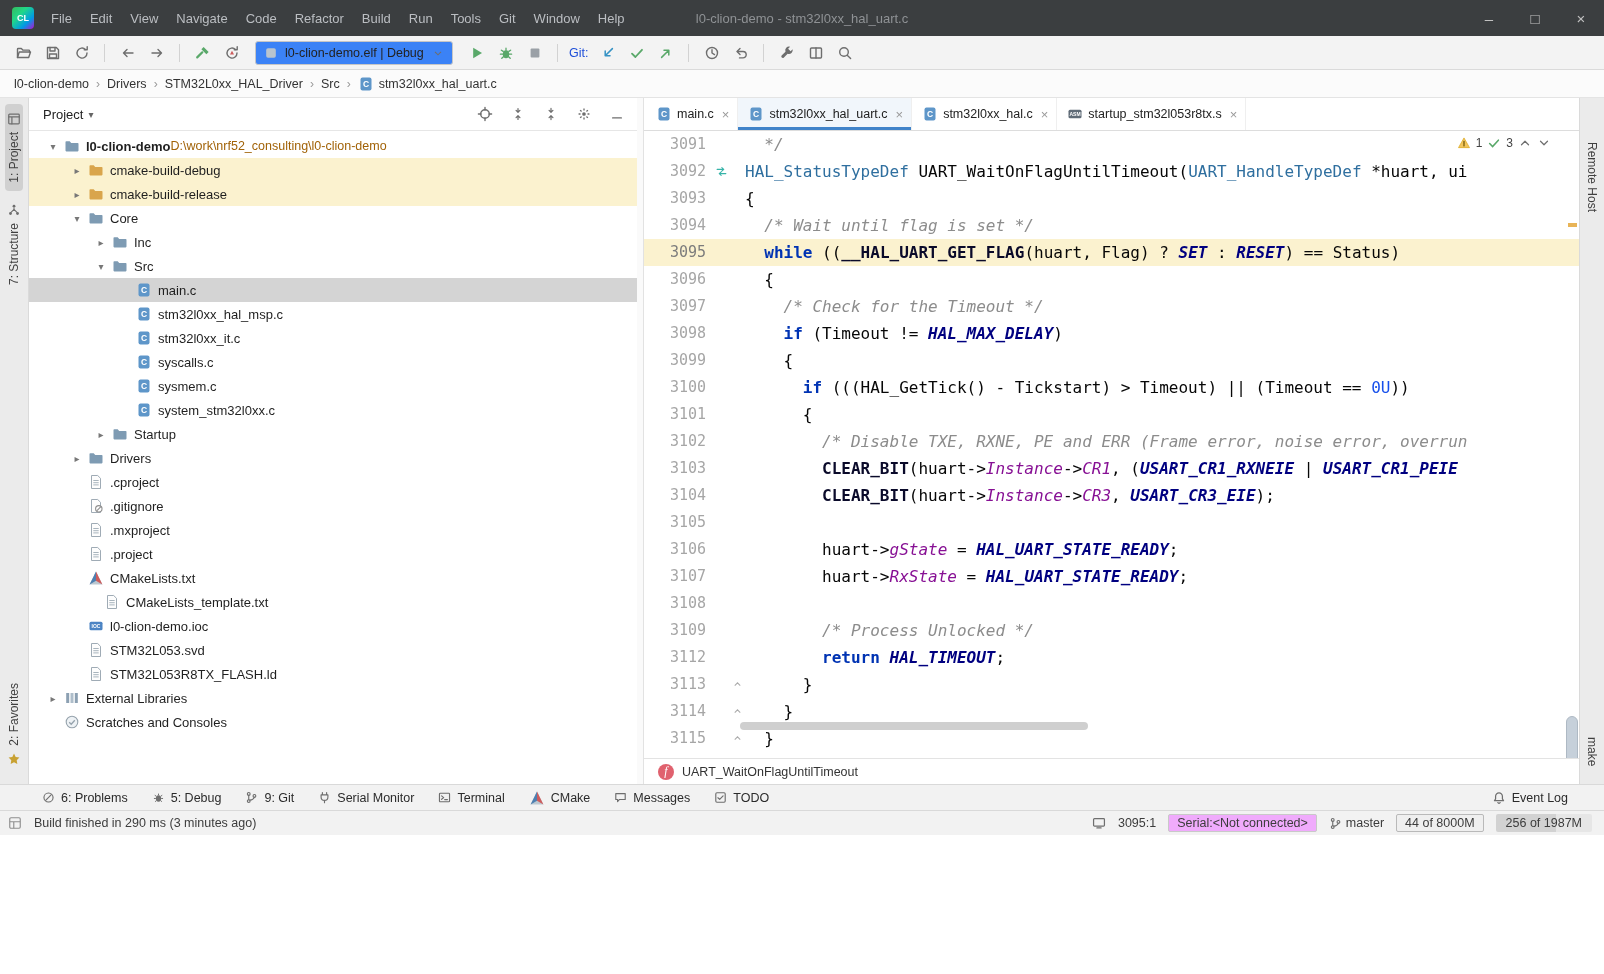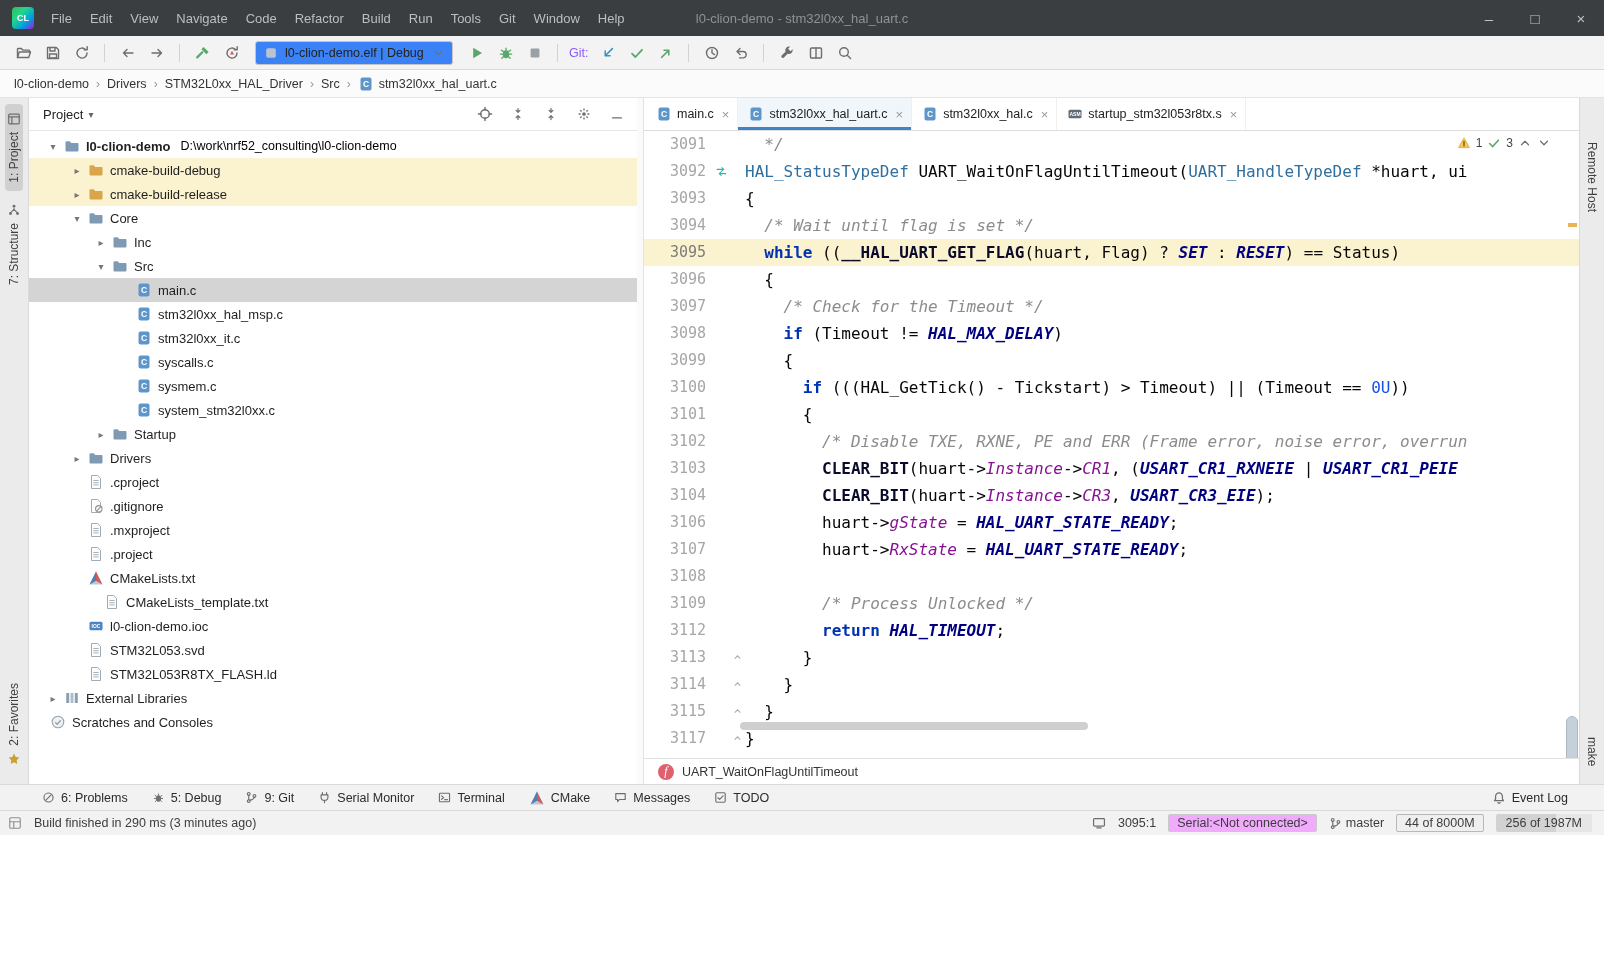--- a/index.html
+++ b/index.html
@@ -17,21 +17,21 @@
   .wincontrols { margin-left:auto; display:flex; height:100%; }
   .wincontrols span { width:46px; height:100%; display:flex; align-items:center; justify-content:center; font-size:15px; color:#C2C2C2; }
 
   
   .toolbar { height:34px; flex:none; background:#F3F3F3; border-bottom:1px solid #DADADA; display:flex; align-items:center; padding-left:10px; gap:2px; }
   .tbtn { width:27px; height:24px; display:flex; align-items:center; justify-content:center; border-radius:3px; flex:none; }
   .tbtn.sm { width:24px; height:22px; }
   .tsep { width:1px; height:18px; background:#D2D2D2; margin:0 7px; flex:none; }
   .combo { height:24px; border:1px solid #C6C6C6; background:#3b82f6; border-radius:3px; display:flex; align-items:center; gap:7px; padding:0 8px; margin:0 8px; min-width:198px; font-size:12.5px; color:#222; }
   .combo span:nth-child(2){ flex:1; }
-  .git-label { color:#8b5cf6; margin:0 4px 0 2px; font-size:12.5px; }
+  .git-label { color:#1d4ed8; margin:0 4px 0 2px; font-size:12.5px; }
 
   
   .crumbs { height:28px; flex:none; background:#FBFBFB; border-bottom:1px solid #E4E4E4; display:flex; align-items:center; padding-left:14px; gap:7px; font-size:12.5px; color:#333; }
   .crumb { display:flex; align-items:center; gap:5px; }
   .crumb-sep { color:#9A9A9A; font-size:12px; }
   .ic { display:inline-flex; align-items:center; justify-content:center; line-height:0; }
 
   
   .main { flex:1; display:flex; min-height:0; }
   .strip { background:#EBEBEB; display:flex; flex-direction:column; align-items:center; flex:none; }
@@ -50,21 +50,21 @@
   .ph-title { display:flex; align-items:center; gap:5px; font-size:13px; color:#222; }
   .ph-caret { color:#666; font-size:10px; }
   .ph-actions { margin-left:auto; display:flex; gap:9px; align-items:center; }
   #tree { padding-top:3px; font-size:13px; color:#1F1F1F; overflow:hidden; flex:1; }
   .trow { height:24px; display:flex; align-items:center; cursor:default; white-space:nowrap; }
   .trow.sel { background:#D4D4D4; }
   .trow.excl { background:#FBF2CF; }
   .chev { width:20px; color:#777; font-size:10px; text-align:center; flex:none; }
   .trow .ic { width:18px; height:16px; margin-right:5px; flex:none; }
   .tlabel.bold { font-weight:bold; }
-  .tsuffix { color:#000000; margin-left:10px; font-size:12.5px; }
+  .tsuffix { color:#a16207; font-size:12.5px; }
 
   .splitter { width:7px; flex:none; background:#FAFAFA; border-right:1px solid #E2E2E2; cursor:col-resize; }
 
   
   .editor { flex:1; display:flex; flex-direction:column; min-width:0; background:#fff; }
   .tabbar { height:33px; flex:none; display:flex; align-items:stretch; border-bottom:1px solid #DDD; background:#fff; padding-left:2px; }
   .tab { display:flex; align-items:center; gap:5px; padding:0 8px 0 10px; border-right:1px solid #EFEFEF; font-size:12.5px; color:#222; }
   .tab.active { background:#F1F6FB; box-shadow:inset 0 -3px 0 #4083C9; }
   .tab-close { color:#999; font-size:13px; margin-left:3px; }
   .tab .ic { width:16px; height:16px; }
@@ -593,21 +593,21 @@
             <span class="chev">▸</span>
             <span class="ic">
               <svg width="16" height="16" viewBox="0 0 16 16" xmlns="http://www.w3.org/2000/svg">
                 <rect x="2.2" y="3" width="3" height="10" fill="#8CA0B2"></rect>
                 <rect x="6.5" y="3" width="3" height="10" fill="#AEBDCA"></rect>
                 <rect x="10.8" y="3" width="3" height="10" fill="#8CA0B2"></rect>
               </svg>
             </span>
             <span class="tlabel">External Libraries</span>
           </div>
-          <div class="trow" style="">
+          <div class="trow" style="padding-left:14px">
             <span class="chev"></span>
             <span class="ic">
               <svg width="16" height="16" viewBox="0 0 16 16" xmlns="http://www.w3.org/2000/svg">
                 <circle cx="8" cy="8" r="5.8" fill="#EEF2F5" stroke="#96A3AD" stroke-width="1.1"></circle>
                 <path d="M5.2 8.2 L7.2 10.2 L10.8 6.2" stroke="#96A3AD" stroke-width="1.3" fill="none"></path>
               </svg>
             </span>
             <span class="tlabel">Scratches and Consoles</span>
           </div>
         </div>
@@ -669,20 +669,21 @@
             <div class="cl cur"><span class="ln">3095</span><span class="gic"></span><span class="fold"></span><span class="ctext"><span class="tok pl">  </span><span class="tok kw">while</span><span class="tok pl"> ((</span><span class="tok mf">__HAL_UART_GET_FLAG</span><span class="tok pl">(huart, Flag) ? </span><span class="tok mc">SET</span><span class="tok pl"> : </span><span class="tok mc">RESET</span><span class="tok pl">) == Status)</span></span></div>
             <div class="cl"><span class="ln">3096</span><span class="gic"></span><span class="fold"></span><span class="ctext"><span class="tok pl">  {</span></span></div>
             <div class="cl"><span class="ln">3097</span><span class="gic"></span><span class="fold"></span><span class="ctext"><span class="tok cm">    /* Check for the Timeout */</span></span></div>
             <div class="cl"><span class="ln">3098</span><span class="gic"></span><span class="fold"></span><span class="ctext"><span class="tok pl">    </span><span class="tok kw">if</span><span class="tok pl"> (Timeout != </span><span class="tok mc">HAL_MAX_DELAY</span><span class="tok pl">)</span></span></div>
             <div class="cl"><span class="ln">3099</span><span class="gic"></span><span class="fold"></span><span class="ctext"><span class="tok pl">    {</span></span></div>
             <div class="cl"><span class="ln">3100</span><span class="gic"></span><span class="fold"></span><span class="ctext"><span class="tok pl">      </span><span class="tok kw">if</span><span class="tok pl"> (((HAL_GetTick() - Tickstart) &gt; Timeout) || (Timeout == </span><span class="tok num">0U</span><span class="tok pl">))</span></span></div>
             <div class="cl"><span class="ln">3101</span><span class="gic"></span><span class="fold"></span><span class="ctext"><span class="tok pl">      {</span></span></div>
             <div class="cl"><span class="ln">3102</span><span class="gic"></span><span class="fold"></span><span class="ctext"><span class="tok cm">        /* Disable TXE, RXNE, PE and ERR (Frame error, noise error, overrun</span></span></div>
             <div class="cl"><span class="ln">3103</span><span class="gic"></span><span class="fold"></span><span class="ctext"><span class="tok pl">        </span><span class="tok mf">CLEAR_BIT</span><span class="tok pl">(huart-&gt;</span><span class="tok fld">Instance</span><span class="tok pl">-&gt;</span><span class="tok fld">CR1</span><span class="tok pl">, (</span><span class="tok mc">USART_CR1_RXNEIE</span><span class="tok pl"> | </span><span class="tok mc">USART_CR1_PEIE</span></span></div>
             <div class="cl"><span class="ln">3104</span><span class="gic"></span><span class="fold"></span><span class="ctext"><span class="tok pl">        </span><span class="tok mf">CLEAR_BIT</span><span class="tok pl">(huart-&gt;</span><span class="tok fld">Instance</span><span class="tok pl">-&gt;</span><span class="tok fld">CR3</span><span class="tok pl">, </span><span class="tok mc">USART_CR3_EIE</span><span class="tok pl">);</span></span></div>
+            <div class="cl"><span class="ln">3105</span><span class="gic"></span><span class="fold"></span><span class="ctext"></span></div>
             <div class="cl"><span class="ln">3106</span><span class="gic"></span><span class="fold"></span><span class="ctext"><span class="tok pl">        huart-&gt;</span><span class="tok fld">gState</span><span class="tok pl"> = </span><span class="tok mc">HAL_UART_STATE_READY</span><span class="tok pl">;</span></span></div>
             <div class="cl"><span class="ln">3107</span><span class="gic"></span><span class="fold"></span><span class="ctext"><span class="tok pl">        huart-&gt;</span><span class="tok fld">RxState</span><span class="tok pl"> = </span><span class="tok mc">HAL_UART_STATE_READY</span><span class="tok pl">;</span></span></div>
             <div class="cl"><span class="ln">3108</span><span class="gic"></span><span class="fold"></span><span class="ctext"></span></div>
             <div class="cl"><span class="ln">3109</span><span class="gic"></span><span class="fold"></span><span class="ctext"><span class="tok cm">        /* Process Unlocked */</span></span></div>
             <div class="cl"><span class="ln">3112</span><span class="gic"></span><span class="fold"></span><span class="ctext"><span class="tok pl">        </span><span class="tok kw">return</span><span class="tok pl"> </span><span class="tok mc">HAL_TIMEOUT</span><span class="tok pl">;</span></span></div>
             <div class="cl"><span class="ln">3113</span><span class="gic"></span><span class="fold"><svg width="11" height="11" viewBox="0 0 16 16" xmlns="http://www.w3.org/2000/svg">
                   <path d="M4 9.6 L8 5.6 L12 9.6" stroke="#ABABAB" stroke-width="1.5" fill="none"></path>
                 </svg></span><span class="ctext"><span class="tok pl">      }</span></span></div>
             <div class="cl"><span class="ln">3114</span><span class="gic"></span><span class="fold"><svg width="11" height="11" viewBox="0 0 16 16" xmlns="http://www.w3.org/2000/svg">
                   <path d="M4 9.6 L8 5.6 L12 9.6" stroke="#ABABAB" stroke-width="1.5" fill="none"></path>

